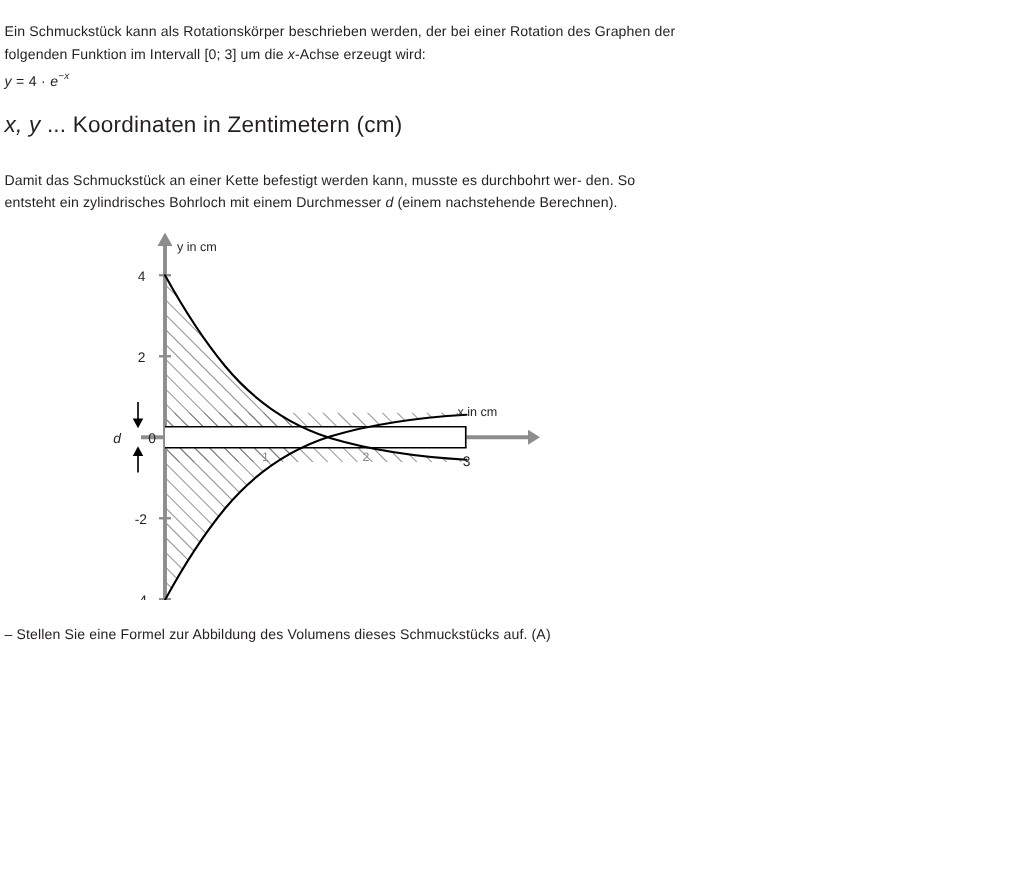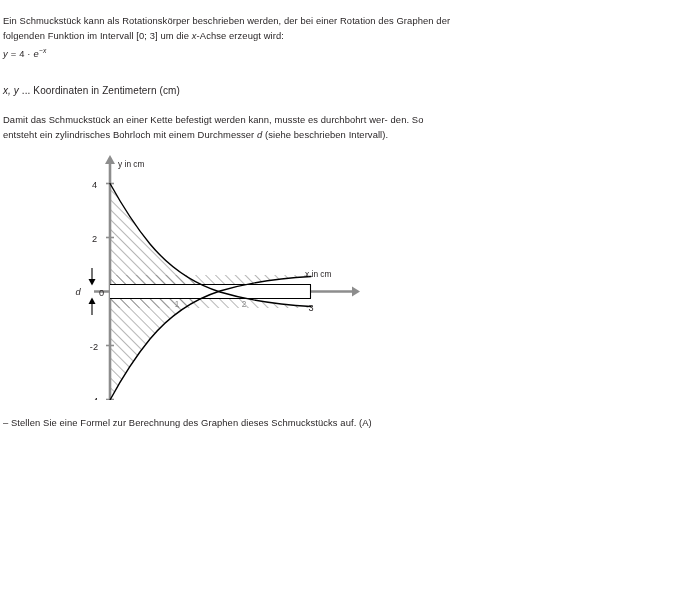--- a/index.html
+++ b/index.html
@@ -45,22 +45,22 @@
   .formula .num { font-style: normal; }
   .formula sup {
     font-size: 6.6px;
     font-style: italic;
     vertical-align: super;
     line-height: 0;
   }
   .coords {
     position: absolute;
     left: 3px;
-    top: 85px;
-    font-size: 10px;
+    top: 75px;
+    font-size: 15px;
     letter-spacing: 0.01em;
   }
   .coords .it { font-style: italic; }
   .drill {
     position: absolute;
     left: 3px;
     top: 104px;
     width: 452px;
     font-size: 9.4px;
     line-height: 14.2px;
@@ -101,22 +101,22 @@
   <div class="formula">
     <span>y</span><span class="num"> = </span><span class="num">4</span><span class="num"> · </span><span>e</span><sup>−x</sup>
   </div>
 
   <div class="coords">
     <span class="it">x, y</span><span> ... Koordinaten in Zentimetern (cm)</span>
   </div>
 
   <p class="drill">
     <span>Damit das Schmuckstück an einer Kette befestigt werden kann, musste es durchbohrt wer-</span>
-    <span>den. So entsteht ein zylindrisches Bohrloch mit einem Durchmesser </span><i>d</i><span> (siehe beschrieben</span>
-    <span>Intervall).</span>
+    <span>den. So entsteht ein zylindrisches Bohrloch mit einem Durchmesser </span><i>d</i><span> (einem nachstehende</span>
+    <span>Berechnen).</span>
   </p>
 
   <div class="figure">
     <svg width="300" height="250" viewBox="0 0 300 250">
       <defs>
         <pattern id="hatch" width="7" height="7" patternTransform="rotate(-45)" patternUnits="userSpaceOnUse">
           <line x1="0" y1="0" x2="0" y2="7" stroke="#6f6f6f" stroke-width="1"></line>
         </pattern>
         <clipPath id="clip-upper">
           <path d="M 50,33.5
@@ -184,16 +184,16 @@
       <text x="251" y="160.5" font-family="Liberation Sans, sans-serif" font-size="9.2" fill="#231f20" text-anchor="middle">3</text>
 
       <text x="58" y="17" font-family="Liberation Sans, sans-serif" font-size="8.4" fill="#231f20">y in cm</text>
       <text x="245" y="127" font-family="Liberation Sans, sans-serif" font-size="8.4" fill="#231f20">x in cm</text>
 
       <text x="18" y="145" font-family="Liberation Sans, sans-serif" font-size="9.2" font-style="italic" fill="#231f20" text-anchor="middle">d</text>
     </svg>
   </div>
 
   <div class="tasks">
-    <div>– Stellen Sie eine Formel zur Berechnung des Graphen dieses Schmuckstücks auf. (A)</div>
+    <div>– Stellen Sie eine Formel zur Abbildung des Volumens dieses Schmuckstücks auf. (A)</div>
   </div>
 
 </div>
 
 </body></html>

